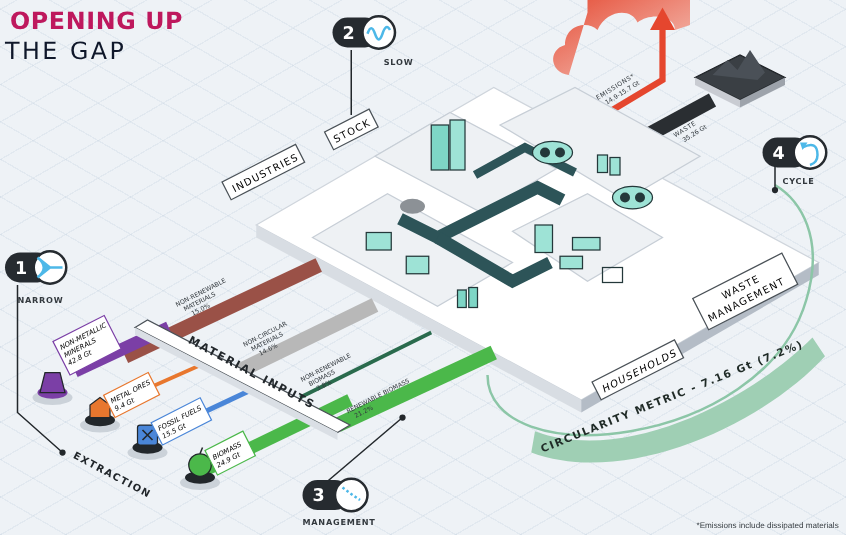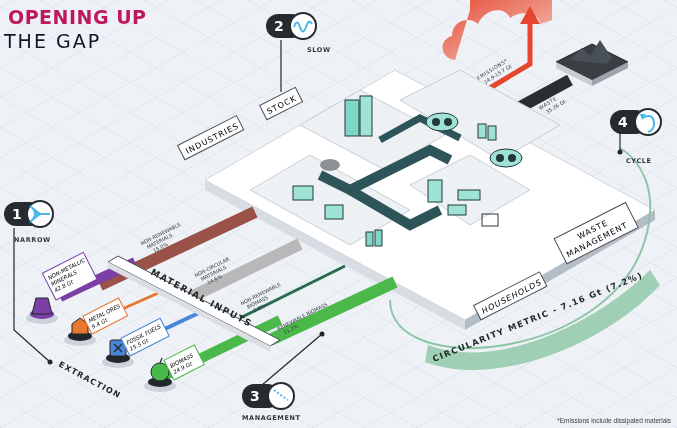--- a/index.html
+++ b/index.html
@@ -250,15 +250,15 @@
 
   <text transform="translate(434,362) rotate(-22)" font-size="8.5" font-weight="bold" letter-spacing="1.3" fill="#1f2a26">CIRCULARITY METRIC - 7.16 Gt (7.2%)</text>
 </svg>
 
 <div class="title-main">OPENING UP</div>
 <div class="title-sub">THE GAP</div>
 
 <div class="step-label" style="left:14px;top:236px;text-align:right;">NARROW</div>
 <div class="step-label" style="left:284px;top:46px;margin-left:23px;">SLOW</div>
 <div class="step-label" style="left:242px;top:414px;">MANAGEMENT</div>
-<div class="step-label" style="left:626px;top:141px;margin-top:16px;">CYCLE</div>
+<div class="step-label" style="left:626px;top:141px;">CYCLE</div>
 
 <div class="footnote">*Emissions include dissipated materials</div>
 
 </body></html>

